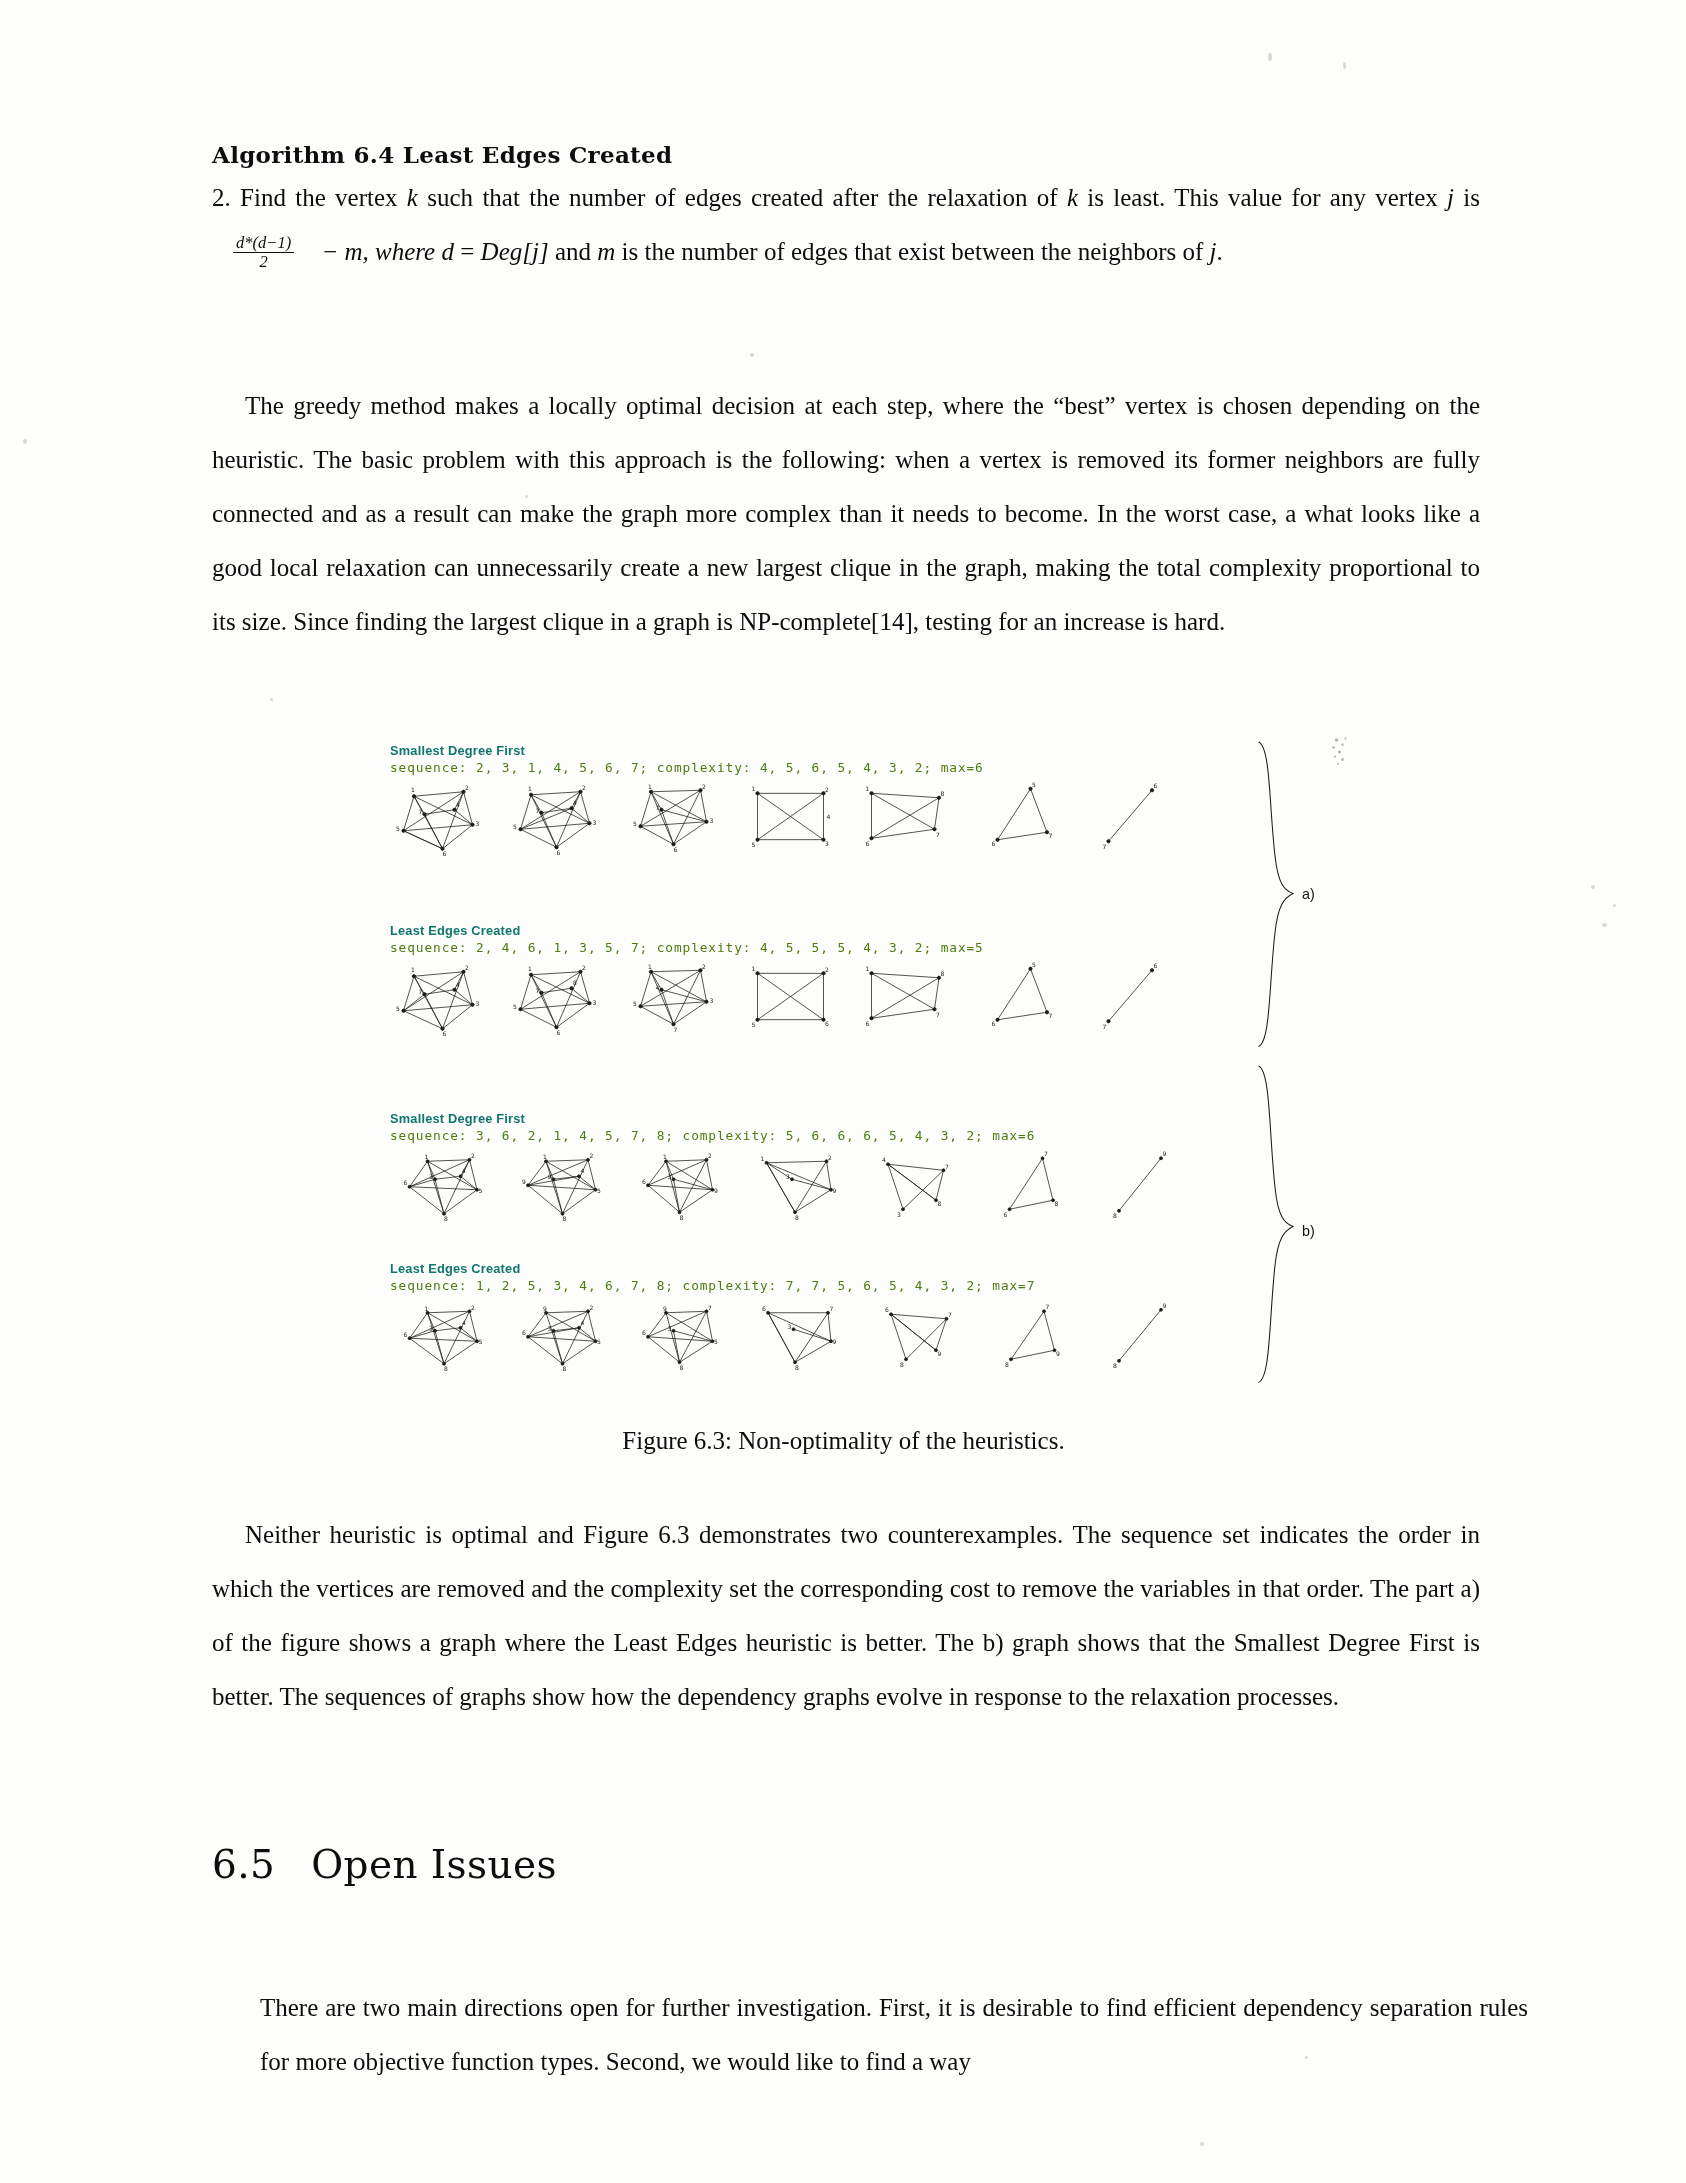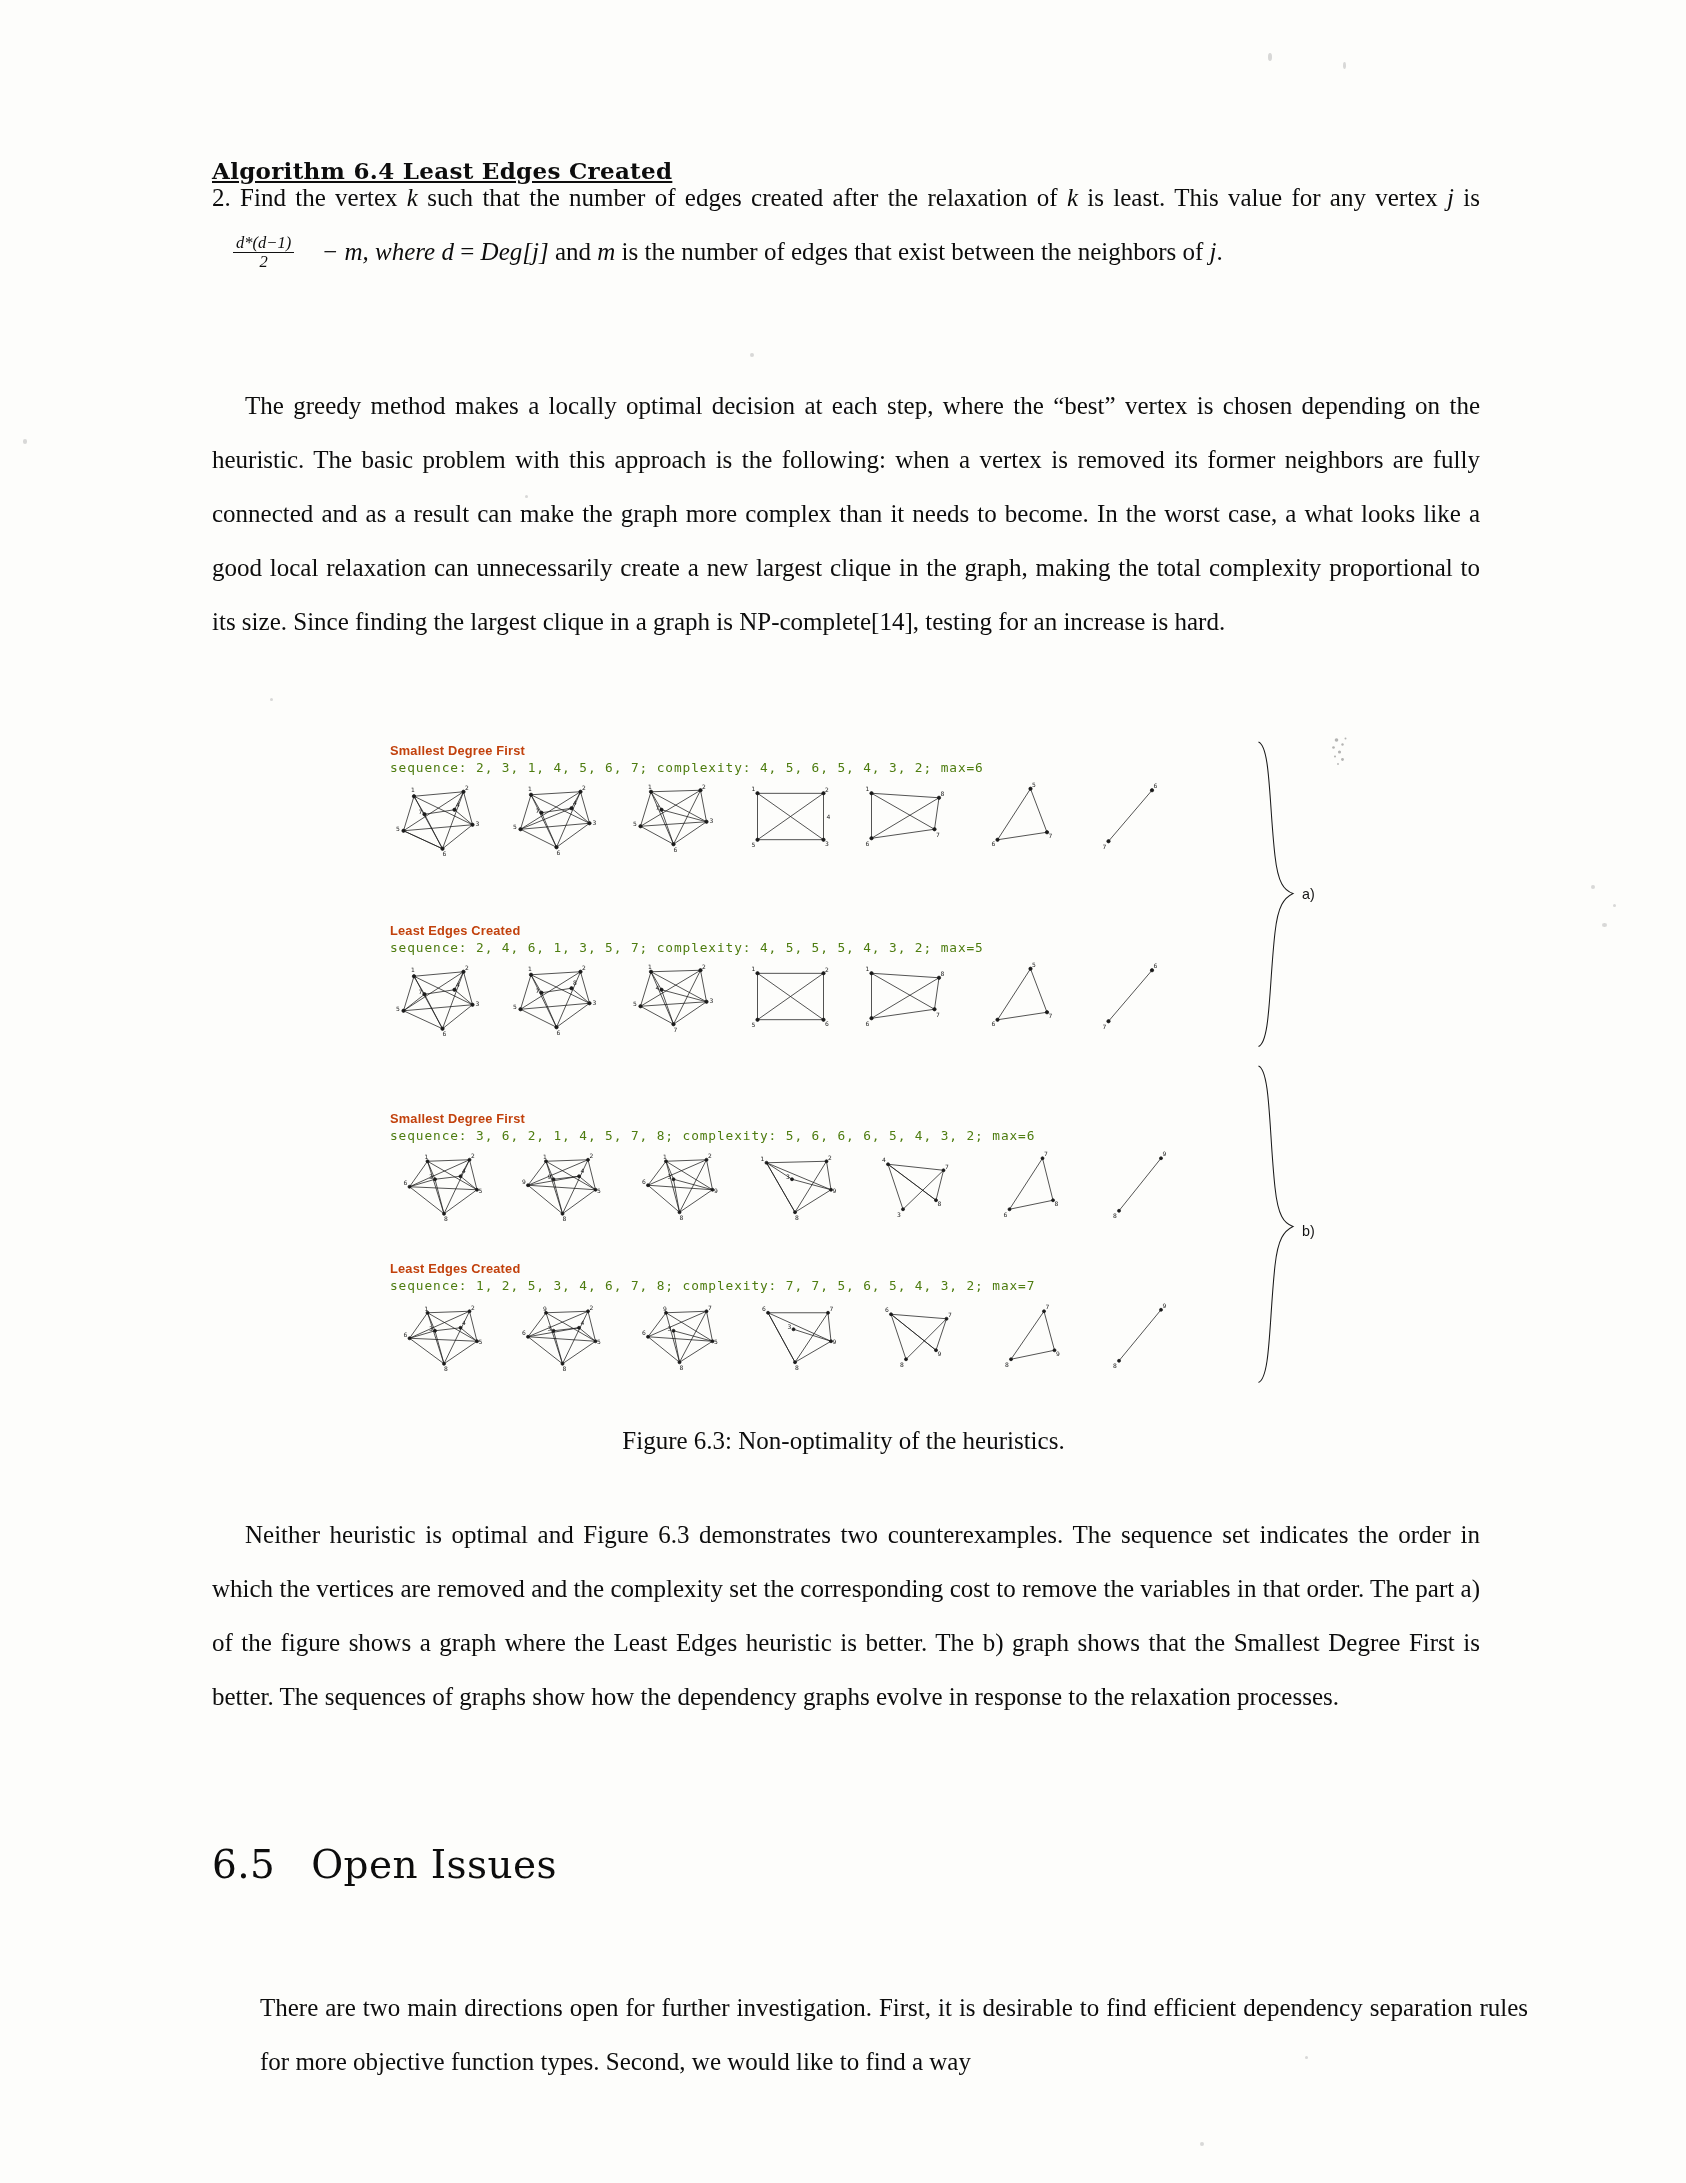--- a/index.html
+++ b/index.html
@@ -39,26 +39,25 @@
     top: 75px;
     left: 0; right: 0;
     text-align: center;
     font-size: 25.5px;
     letter-spacing: 0.4px;
   }
 
   .algo-heading {
     position: absolute;
     left: 212px;
-    top: 157px;
+    top: 141px;
     font-family: "DejaVu Serif", serif;
     font-weight: bold;
     font-size: 23px;
     letter-spacing: 0.3px;
-    text-decoration: underline;
   }
 
   .body-col {
     position: absolute;
     left: 212px;
     width: 1268px;
     font-size: 25px;
     line-height: 54px;
     text-align: justify;
     text-justify: inter-word;
@@ -111,21 +110,21 @@
     top: 743px;
     width: 960px;
     height: 675px;
   }
   .fig-block { position: absolute; left: 0; width: 960px; }
   .blk-title {
     font-family: "Liberation Sans", sans-serif;
     font-size: 12.8px;
     font-weight: bold;
     letter-spacing: 0.2px;
-    color: #c2410c;
+    color: #0f766e;
     white-space: nowrap;
   }
   .blk-seq {
     font-family: "DejaVu Sans Mono", monospace;
     font-size: 12.8px;
     letter-spacing: 0.9px;
     color: #4d7c0f;
     white-space: nowrap;
     margin-top: 2px;
   }

